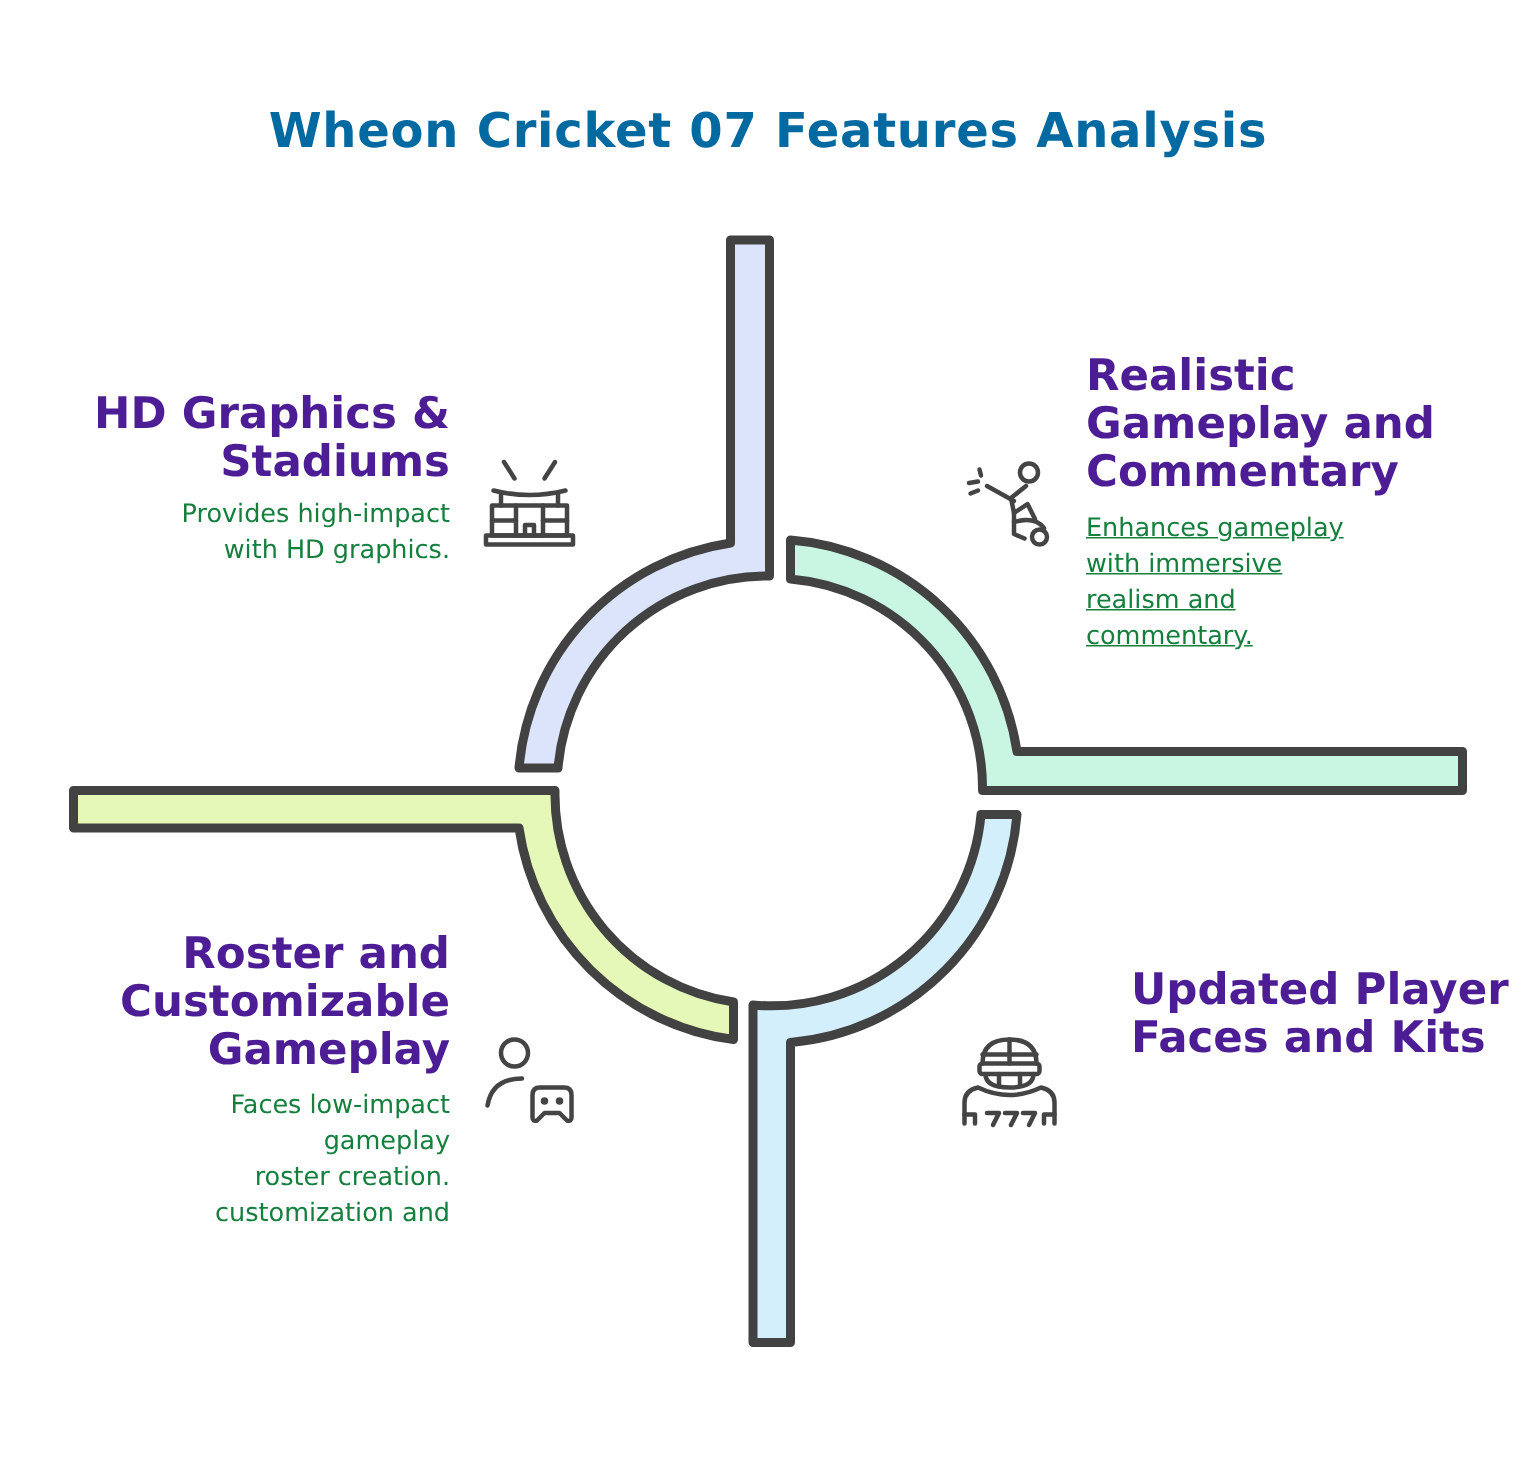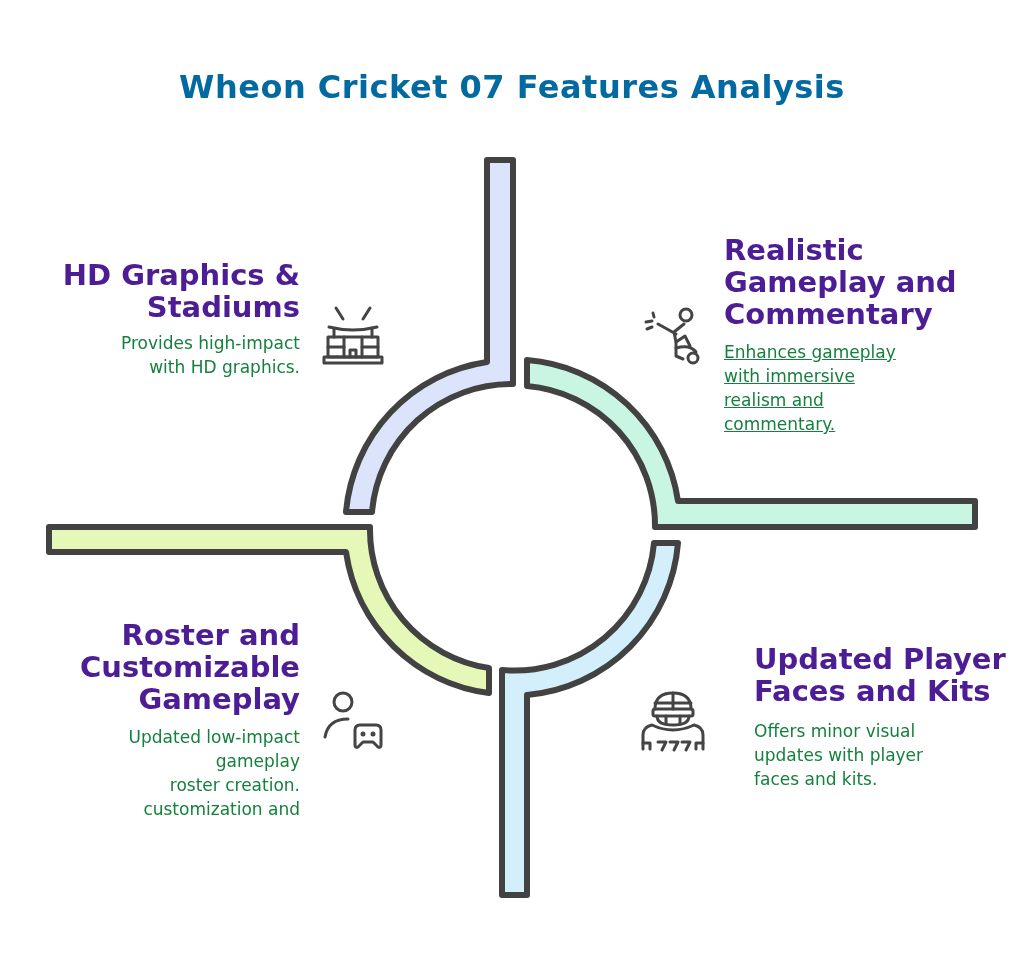--- a/index.html
+++ b/index.html
@@ -87,46 +87,41 @@
   </g>
 </svg>
 
 <div class="block right-align" style="left:60px; top:619px; width:240px;">
   <h2>
     <div>Roster and</div>
     <div>Customizable</div>
     <div>Gameplay</div>
   </h2>
   <p style="margin-top:10px;">
-    <span style="display:block">Updated low-impact</span>
+    <span style="display:block">Faces low-impact</span>
     <span style="display:block">gameplay</span>
     <span style="display:block">roster creation.</span>
     <span style="display:block">customization and</span>
   </p>
 </div>
 <svg class="icon" style="left:318px; top:687px;" width="70" height="66" viewBox="0 0 70 66">
   <g stroke="#444" stroke-width="3" fill="none" stroke-linecap="round" stroke-linejoin="round">
     <circle cx="25" cy="15" r="9"></circle>
     <path d="M 7 50 Q 10 32 30 32"></path>
     <path d="M 37 43 Q 37 38 42 38 L 58 38 Q 63 38 63 43 L 63 58 Q 63 61 60 60 L 55 55 L 45 55 L 40 60 Q 37 61 37 58 Z"></path>
     <circle cx="45" cy="47" r="1" fill="#444"></circle>
     <circle cx="55" cy="47" r="1" fill="#444"></circle>
   </g>
 </svg>
 
 <div class="block left-align" style="left:724px; top:643px; width:260px;margin-left:30px;">
   <h2>
     <div>Updated Player</div>
     <div>Faces and Kits</div>
   </h2>
-  <p style="margin-top:12px;">
-    <span style="display:block">Offers minor visual</span>
-    <span style="display:block">updates with player</span>
-    <span style="display:block">faces and kits.</span>
-  </p>
 </div>
 <svg class="icon" style="left:638px; top:687px;" width="70" height="66" viewBox="0 0 70 66">
   <g stroke="#444" stroke-width="3" fill="none" stroke-linecap="round" stroke-linejoin="round">
     <path d="M 17 22 Q 17 6 35 6 Q 53 6 53 22"></path>
     <line x1="35" y1="6" x2="35" y2="22"></line>
     <line x1="17" y1="16" x2="53" y2="16"></line>
     <rect x="15" y="22" width="40" height="7" rx="2"></rect>
     <path d="M 19 29 Q 19 38 35 38 Q 51 38 51 29"></path>
     <line x1="28" y1="29" x2="28" y2="37"></line>
     <line x1="42" y1="29" x2="42" y2="37"></line>

